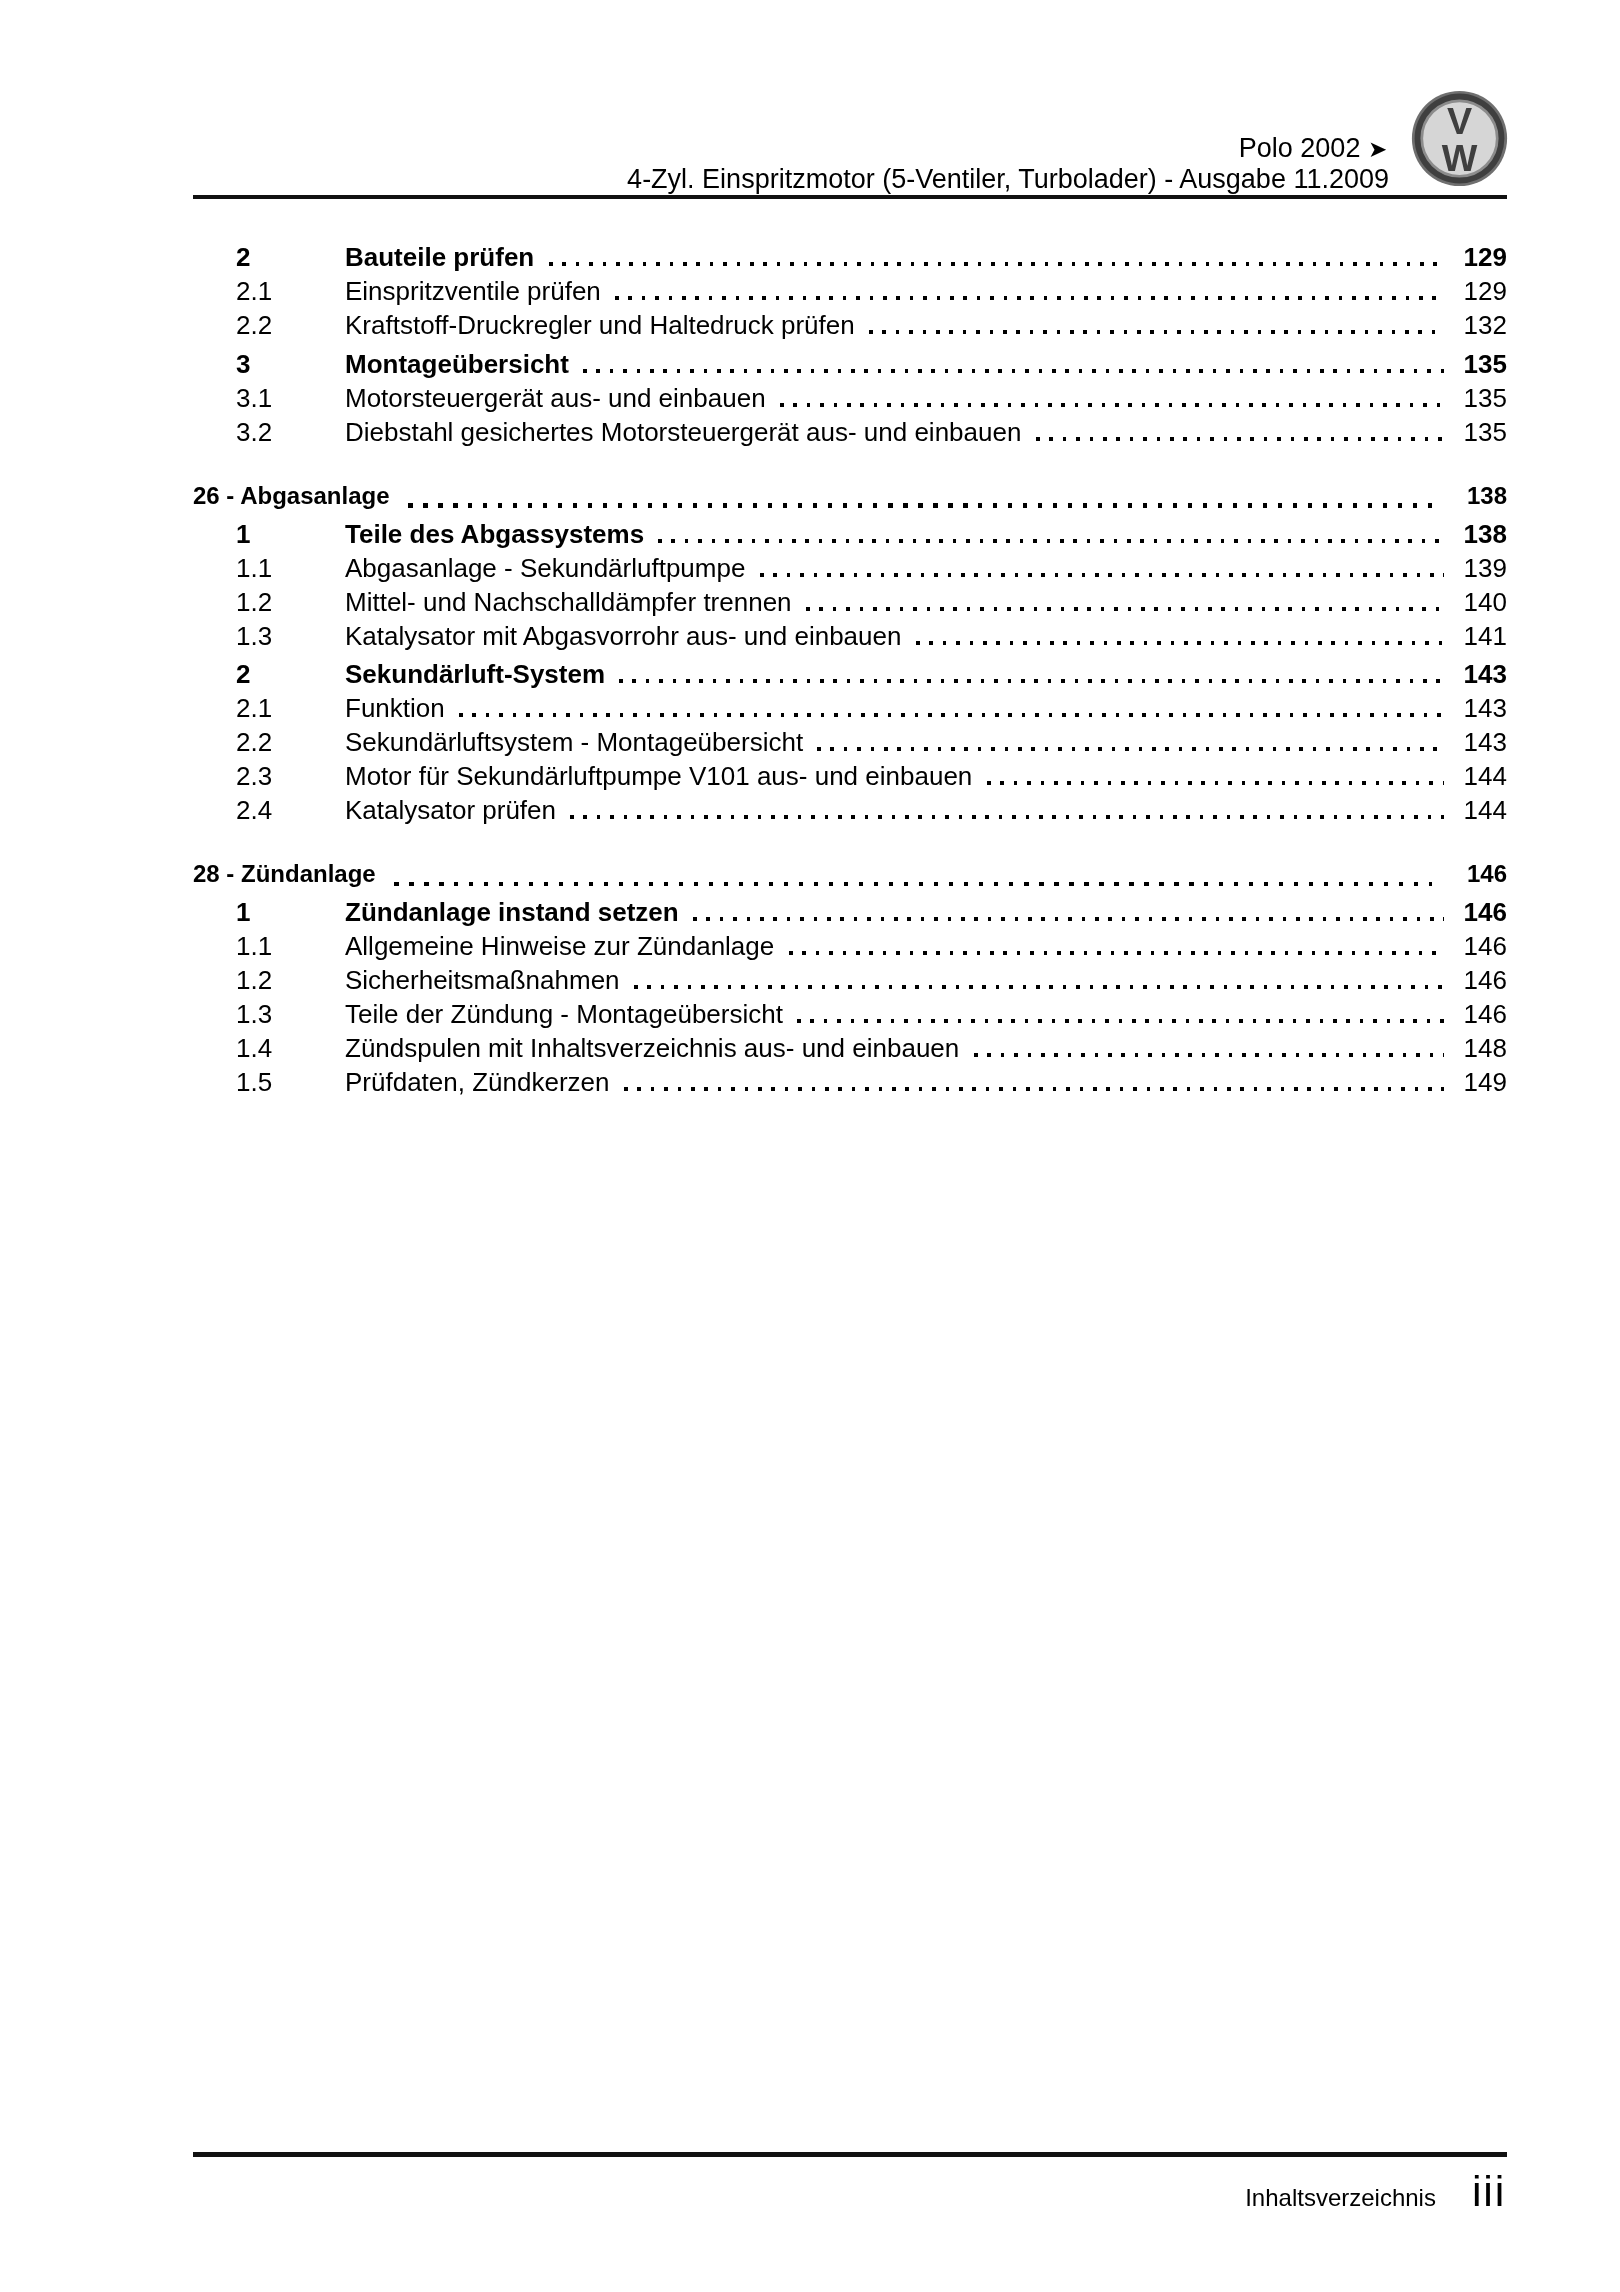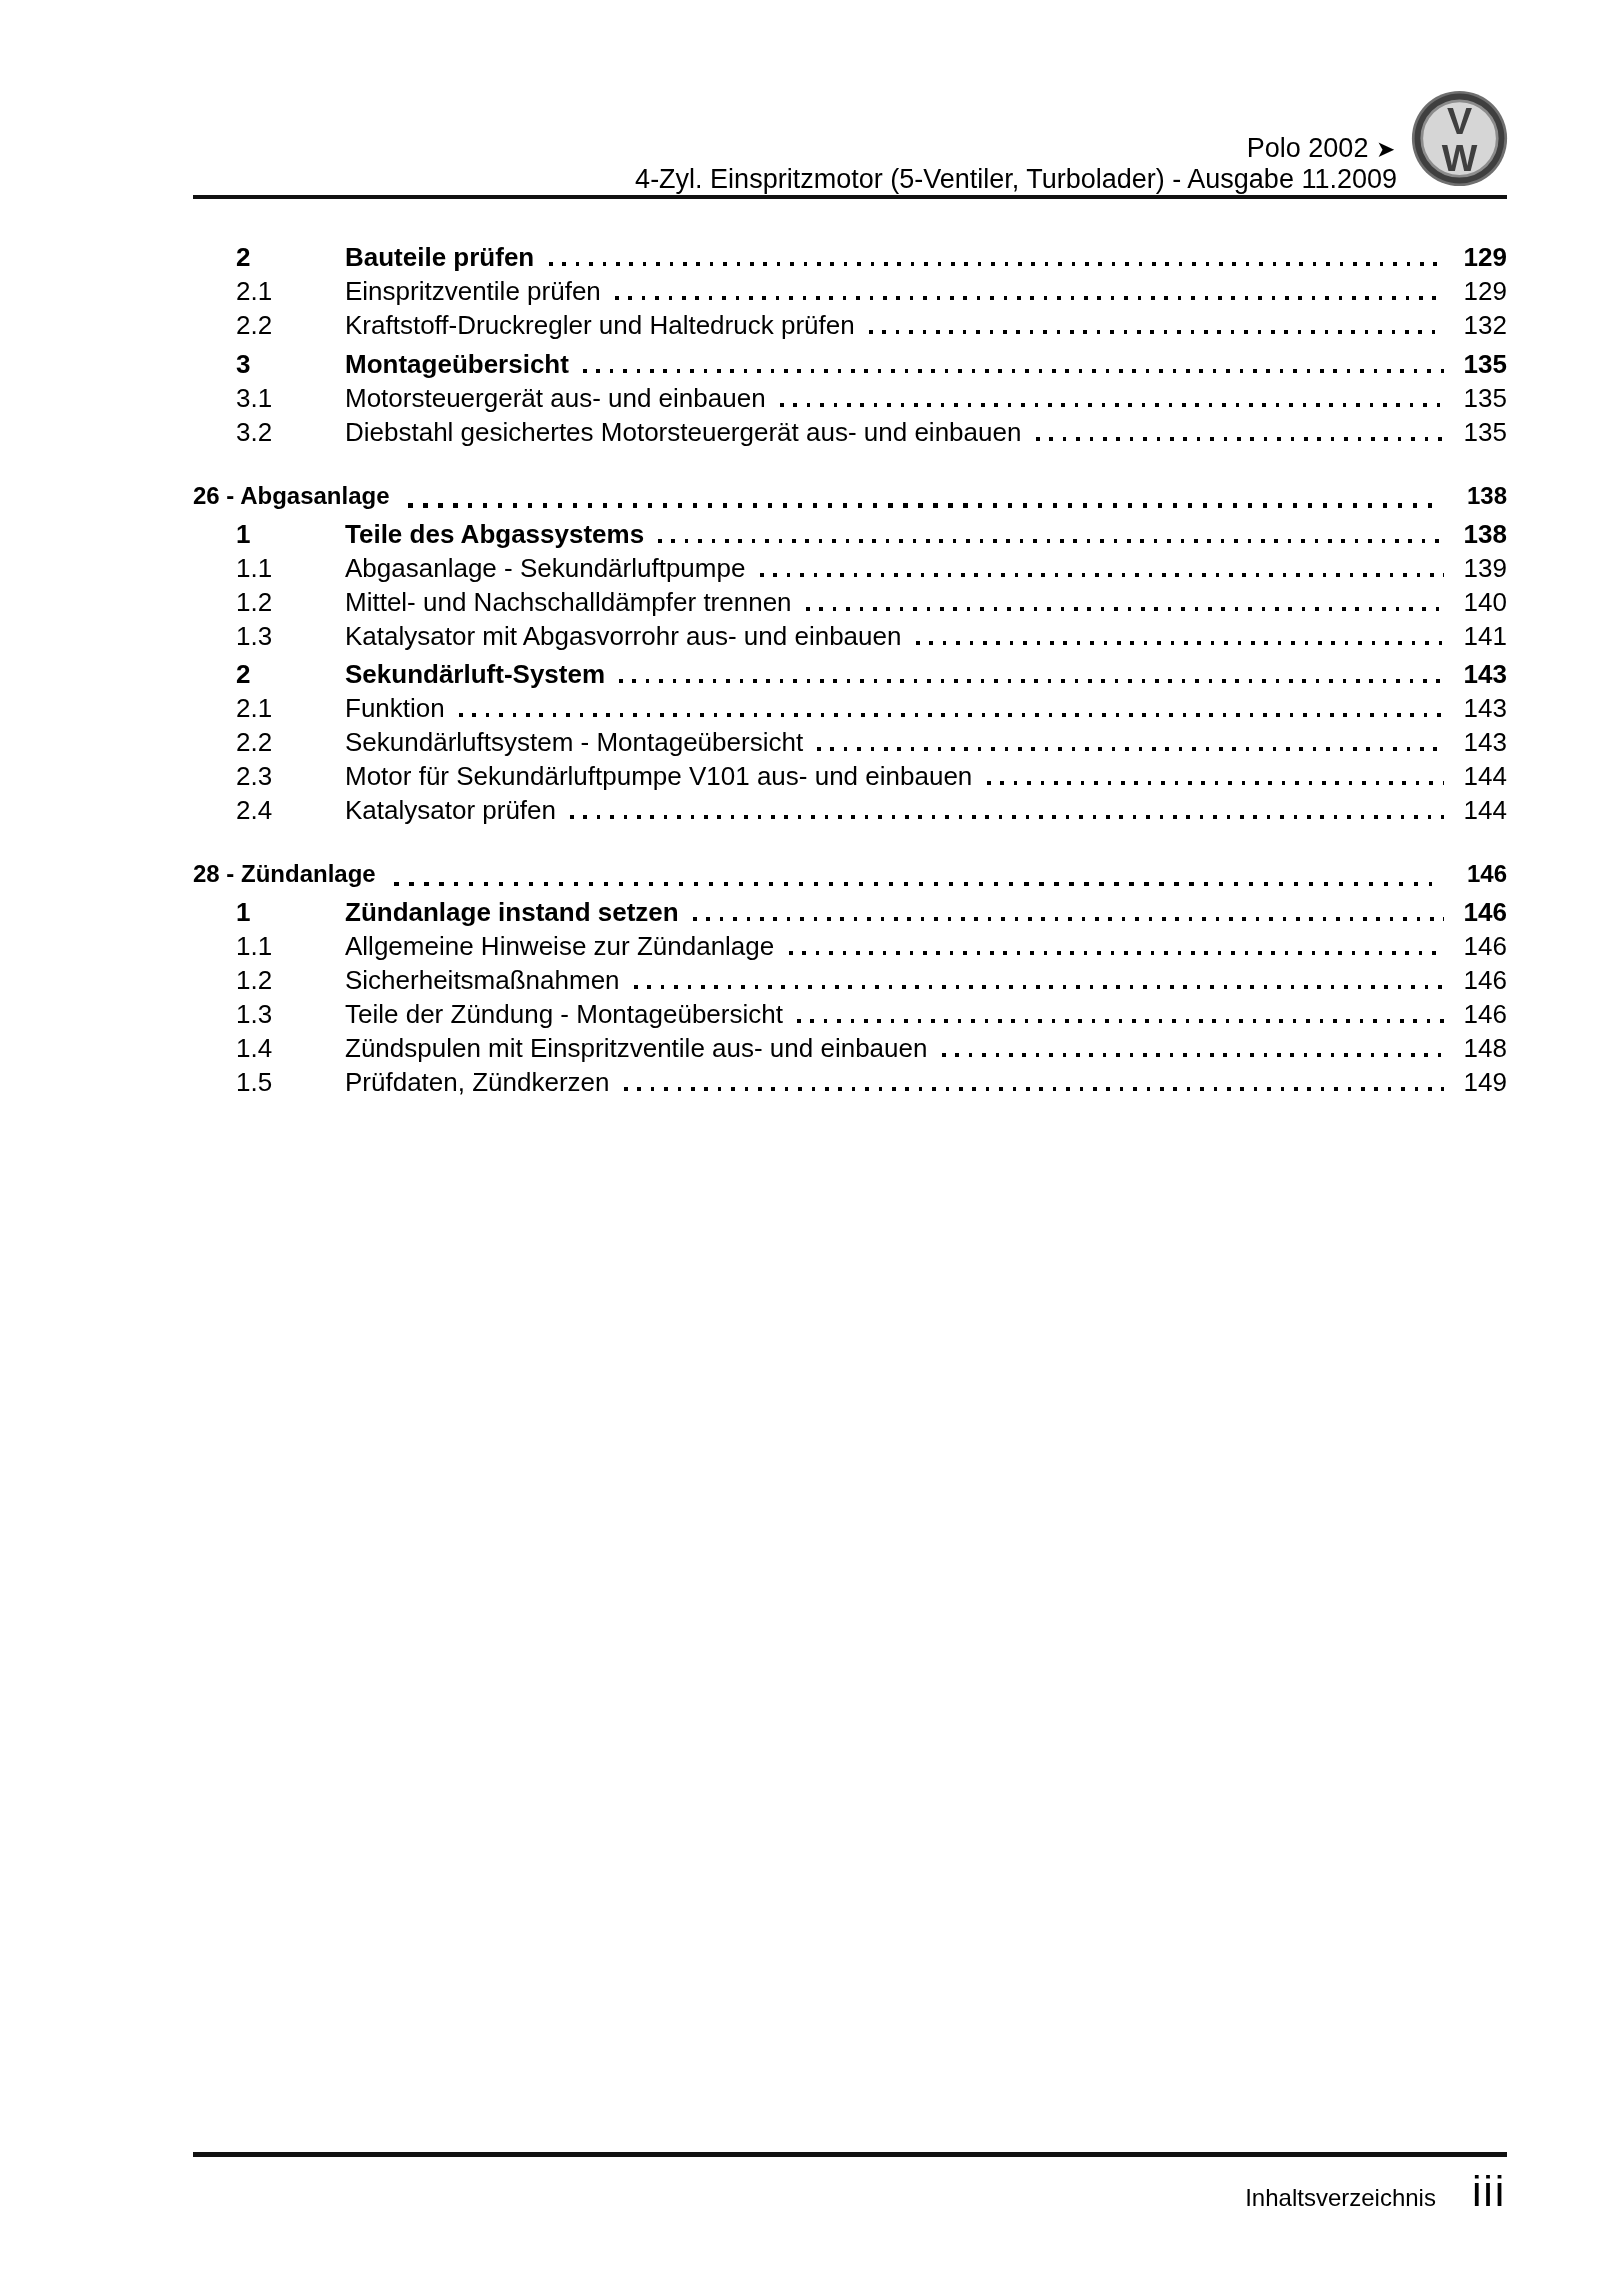--- a/index.html
+++ b/index.html
@@ -3,21 +3,21 @@
 <meta charset="utf-8">
 <style>
   html,body{margin:0;padding:0;}
   body{
     width:1620px;height:2293px;background:#ffffff;position:relative;
     font-family:"Liberation Sans",sans-serif;color:#000;
     -webkit-font-smoothing:antialiased;
   }
   
   .header-text{
-    position:absolute;top:133px;right:223px;text-align:right;
+    position:absolute;top:133px;right:231px;text-align:right;
     font-size:27px;line-height:30px;white-space:nowrap;
   }
   .header-line1{display:block;}
   .arrow-glyph{font-size:23px;letter-spacing:1.8px;}
   .vw-logo{position:absolute;top:90px;left:1411px;width:97px;height:97px;}
   .header-rule{position:absolute;top:195px;left:193px;width:1314px;height:3.6px;background:#111;}
   
   .toc{position:absolute;top:240px;left:193px;width:1314px;}
   .toc-row{display:flex;align-items:baseline;height:34px;font-size:26px;line-height:34px;}
   .toc-entry{padding-left:43px;}
@@ -199,21 +199,21 @@
           <span class="page-num">146</span>
         </div>
         <div class="toc-row toc-entry">
           <span class="num">1.3</span>
           <span class="title">Teile der Zündung - Montageübersicht</span>
           <span class="leader"></span>
           <span class="page-num">146</span>
         </div>
         <div class="toc-row toc-entry">
           <span class="num">1.4</span>
-          <span class="title">Zündspulen mit Einspritzventile aus- und einbauen</span>
+          <span class="title">Zündspulen mit Inhaltsverzeichnis aus- und einbauen</span>
           <span class="leader"></span>
           <span class="page-num">148</span>
         </div>
         <div class="toc-row toc-entry">
           <span class="num">1.5</span>
           <span class="title">Prüfdaten, Zündkerzen</span>
           <span class="leader"></span>
           <span class="page-num">149</span>
         </div>
       </div>

